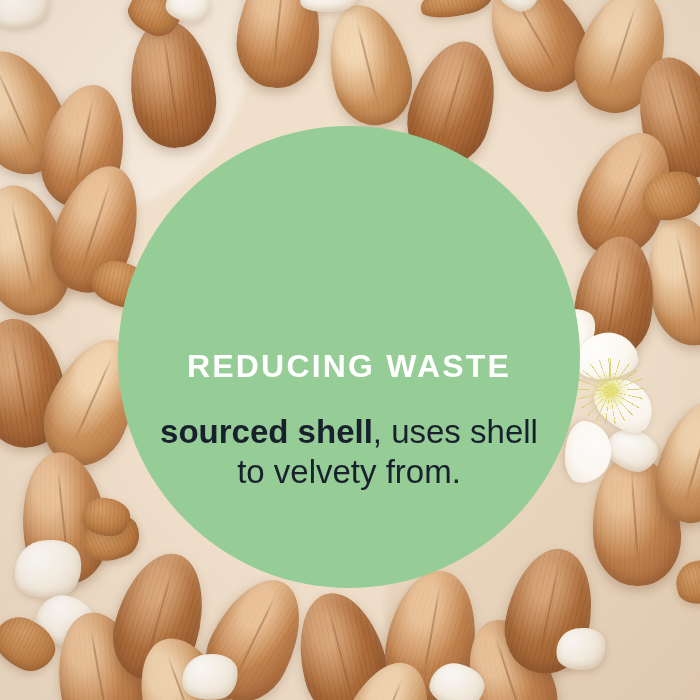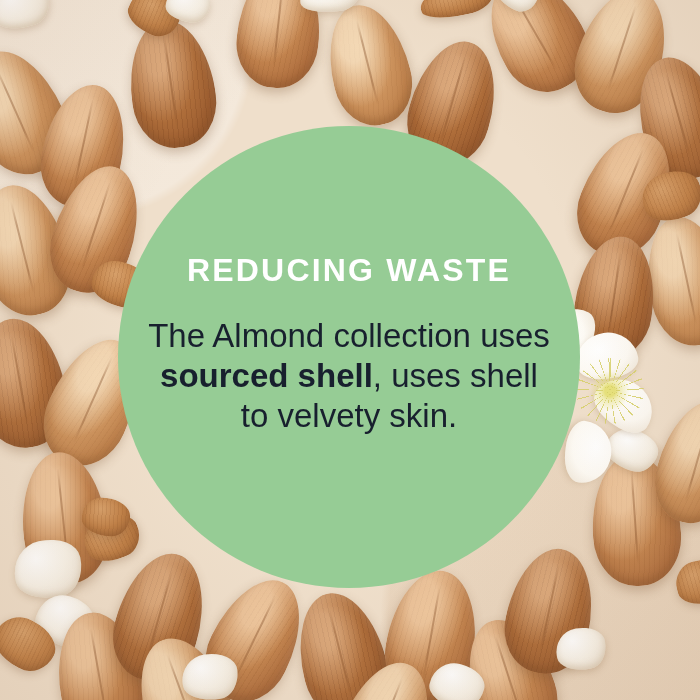--- a/index.html
+++ b/index.html
@@ -127,21 +127,21 @@
   
   #disc {
     position:absolute;
     left:118px; top:126px;
     width:462px; height:462px;
     border-radius:50%;
     background:#96cc95;
     display:flex;
     flex-direction:column;
     align-items:center;
-    justify-content:flex-start;
+    justify-content:center;
     padding-top:128px;
   }
 
   #headline {
     color:#ffffff;
     font-size:32px;
     font-weight:bold;
     letter-spacing:2.2px;
     line-height:1;
     text-align:center;
@@ -227,19 +227,18 @@
       <div class="stamens"></div>
     </div>
 
     <div id="vignette"></div>
   </div>
 
   <div id="disc" style="background: rgb(150, 204, 149); width: 462px; height: 462px; left: 118px; top: 126px;">
     <div id="headline" style="color: rgb(255, 255, 255);">REDUCING WASTE</div>
 
     <div id="body-copy" style="color: rgb(24, 32, 46);">
-        <span class="ln"><span>The Almond collection uses</span></span>
         <span class="ln"><b>sourced shell</b><span>, uses shell</span></span>
-        <span class="ln"><span>to velvety skin.</span></span>
+        <span class="ln"><span>to velvety from.</span></span>
       </div>
   </div>
 
 </div>
 
 </body></html>

